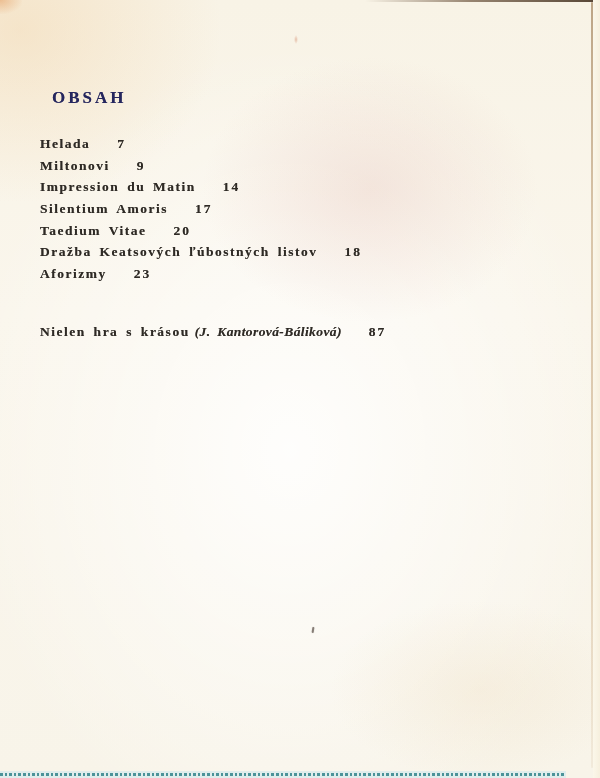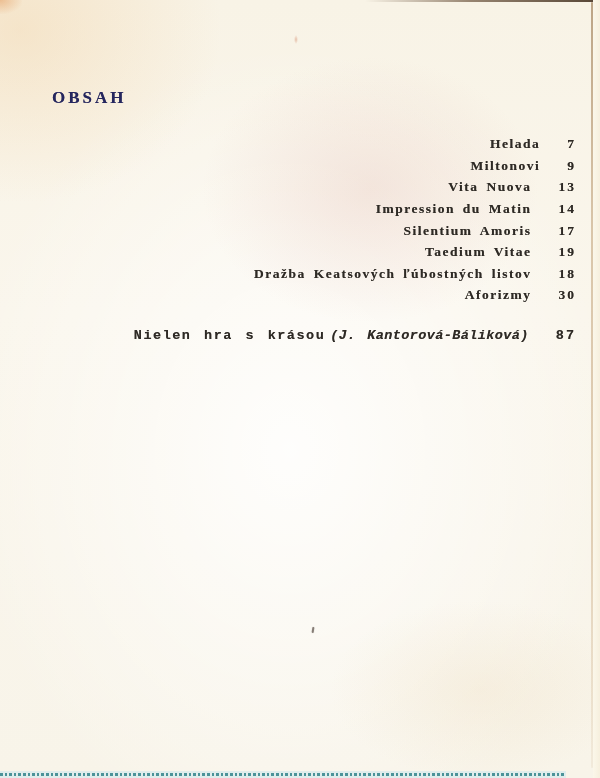--- a/index.html
+++ b/index.html
@@ -104,25 +104,23 @@
   .toc-row {
     height: 21.65px;
     line-height: 21.65px;
     font-size: 13.5px;
     font-weight: 700;
     color: #2e2a25;
     letter-spacing: 1.5px;
     word-spacing: 3px;
     white-space: nowrap;
     text-shadow: 0 0 0.4px rgba(46,42,37,0.55);
-    text-align: right;
   }
   .toc-row.section-gap {
-    margin-top: 19px;
-    font-family: Liberation Mono, monospace;
+    margin-top: 37px;
   }
   .toc-note {
     font-style: italic;
     font-weight: 700;
     letter-spacing: 0.4px;
     margin-left: 5px;
   }
   .toc-note:empty { display: none; }
   .toc-page {
     margin-left: 27px;
@@ -137,24 +135,23 @@
 <div class="page-edge-light"></div>
 <div class="page-edge-line"></div>
 <div class="speck-top"></div>
 <div class="speck-mid"></div>
 
 <h1 class="book-title">OBSAH</h1>
 
 <div class="toc">
   <div class="toc-row"><span>Helada</span><span class="toc-page">7</span></div>
   <div class="toc-row"><span>Miltonovi</span><span class="toc-page">9</span></div>
-  <div class="toc-row"><span>Vita Nuova</span><span class="toc-page">13</span></div>
   <div class="toc-row"><span>Impression du Matin</span><span class="toc-page">14</span></div>
   <div class="toc-row"><span>Silentium Amoris</span><span class="toc-page">17</span></div>
-  <div class="toc-row"><span>Taedium Vitae</span><span class="toc-page">19</span></div>
+  <div class="toc-row"><span>Taedium Vitae</span><span class="toc-page">20</span></div>
   <div class="toc-row"><span>Dražba Keatsových ľúbostných listov</span><span class="toc-page">18</span></div>
-  <div class="toc-row"><span>Aforizmy</span><span class="toc-page">30</span></div>
+  <div class="toc-row"><span>Aforizmy</span><span class="toc-page">23</span></div>
   <div class="toc-row section-gap"><span>Nielen hra s krásou</span><span class="toc-note">(J. Kantorová-Báliková)</span><span class="toc-page">87</span></div>
 </div>
 
 <div class="bottom-strip">
   <div class="bottom-dashes"></div>
 </div>
 
 </body></html>

